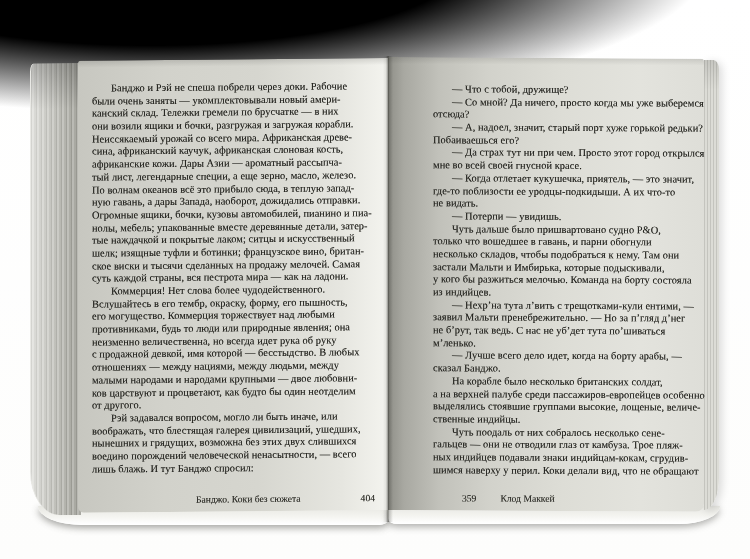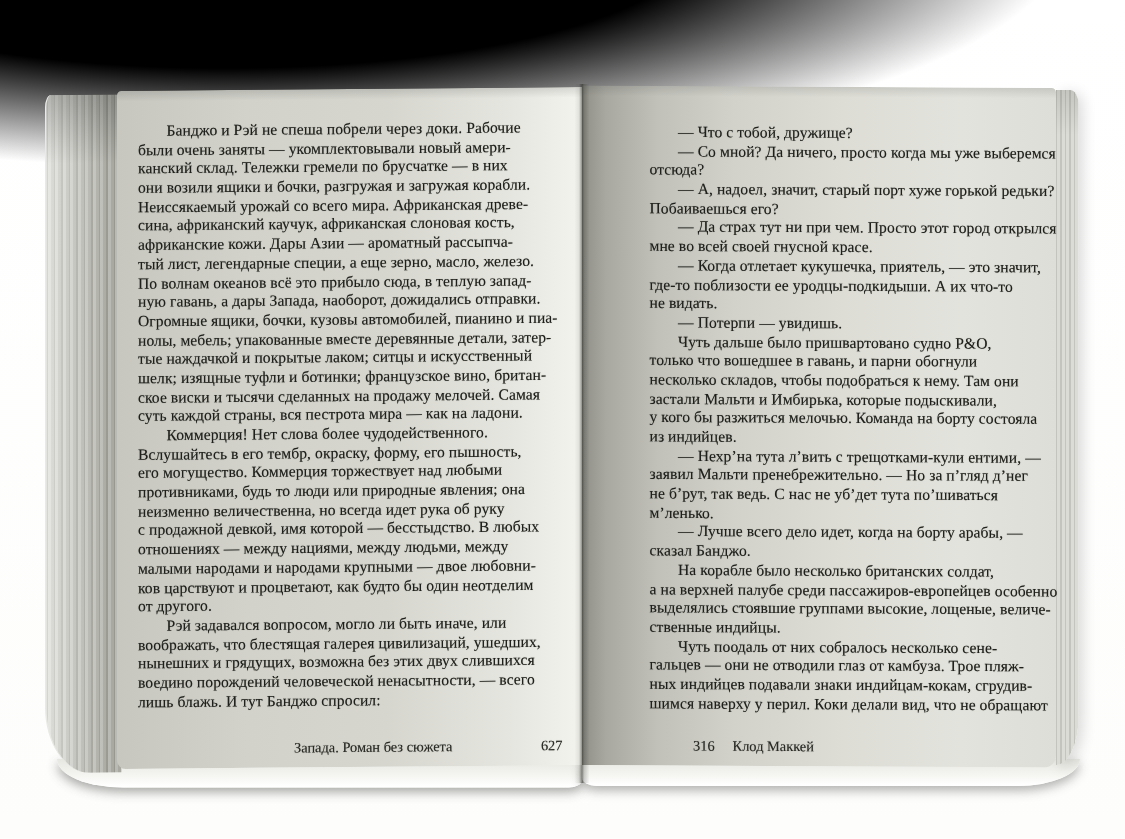--- a/index.html
+++ b/index.html
@@ -62,21 +62,21 @@
   .text-block .indent{padding-left:19px;}
   .text-left{left:14px;top:22px;width:286px;}
   .text-right{left:45px;top:26px;width:266px;}
 
   .page-footer{position:absolute;font-size:9.6px;color:#2b2b26;
     text-shadow:0 0 0.5px rgba(45,45,38,0.5);}
   .footer-left{left:14px;top:434px;width:286px;height:13px;}
   .footer-left .run-title{position:absolute;left:104px;white-space:nowrap;}
   .footer-left .pagenum{position:absolute;right:3px;}
   .footer-right{left:74px;top:435px;display:flex;white-space:nowrap;}
-  .footer-right .author{margin-left:12px;}
+  .footer-right .author{margin-left:24px;}
 </style>
 </head>
 <body>
 
 <div class="scene">
   <div class="floor-shadow"></div>
   <div class="book">
     <div class="bottom-band bottom-left"></div>
     <div class="bottom-band bottom-right"></div>
     <div class="edge-left"></div>
@@ -110,22 +110,22 @@
           <div class="line">малыми народами и народами крупными — двое любовни-</div>
           <div class="line">ков царствуют и процветают, как будто бы один неотделим</div>
           <div class="line">от другого.</div>
           <div class="line indent">Рэй задавался вопросом, могло ли быть иначе, или</div>
           <div class="line">воображать, что блестящая галерея цивилизаций, ушедших,</div>
           <div class="line">нынешних и грядущих, возможна без этих двух слившихся</div>
           <div class="line">воедино порождений человеческой ненасытности, — всего</div>
           <div class="line">лишь блажь. И тут Банджо спросил:</div>
         </div>
       <div class="page-footer footer-left">
-        <span class="run-title">Запада. Роман без сюжета</span>
-        <span class="pagenum">627</span>
+        <span class="run-title">Банджо. Коки без сюжета</span>
+        <span class="pagenum">404</span>
       </div>
     </div>
 
     <div class="page page-right">
       <div class="text-block text-right">
           <div class="line indent">— Что с тобой, дружище?</div>
           <div class="line indent">— Со мной? Да ничего, просто когда мы уже выберемся</div>
           <div class="line">отсюда?</div>
           <div class="line indent">— А, надоел, значит, старый порт хуже горькой редьки?</div>
           <div class="line">Побаиваешься его?</div>
@@ -150,20 +150,20 @@
           <div class="line indent">На корабле было несколько британских солдат,</div>
           <div class="line">а на верхней палубе среди пассажиров-европейцев особенно</div>
           <div class="line">выделялись стоявшие группами высокие, лощеные, величе-</div>
           <div class="line">ственные индийцы.</div>
           <div class="line indent">Чуть поодаль от них собралось несколько сене-</div>
           <div class="line">гальцев — они не отводили глаз от камбуза. Трое пляж-</div>
           <div class="line">ных индийцев подавали знаки индийцам-кокам, сгрудив-</div>
           <div class="line">шимся наверху у перил. Коки делали вид, что не обращают</div>
         </div>
       <div class="page-footer footer-right">
-        <span class="pagenum">316</span>
+        <span class="pagenum">359</span>
         <span class="author">Клод Маккей</span>
       </div>
     </div>
 
     <div class="gutter"></div>
   </div>
 </div>
 
 </body></html>

